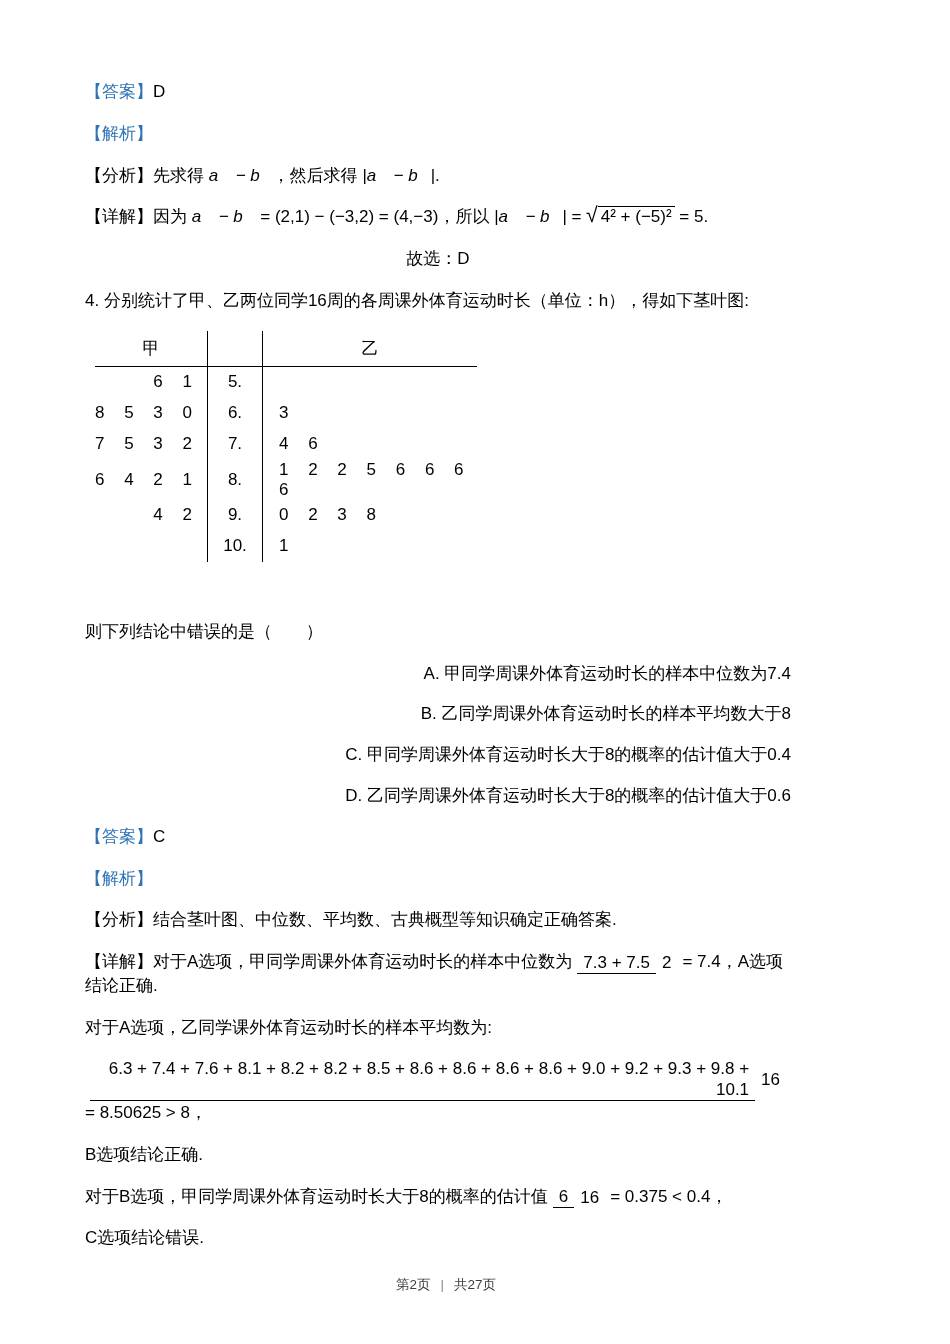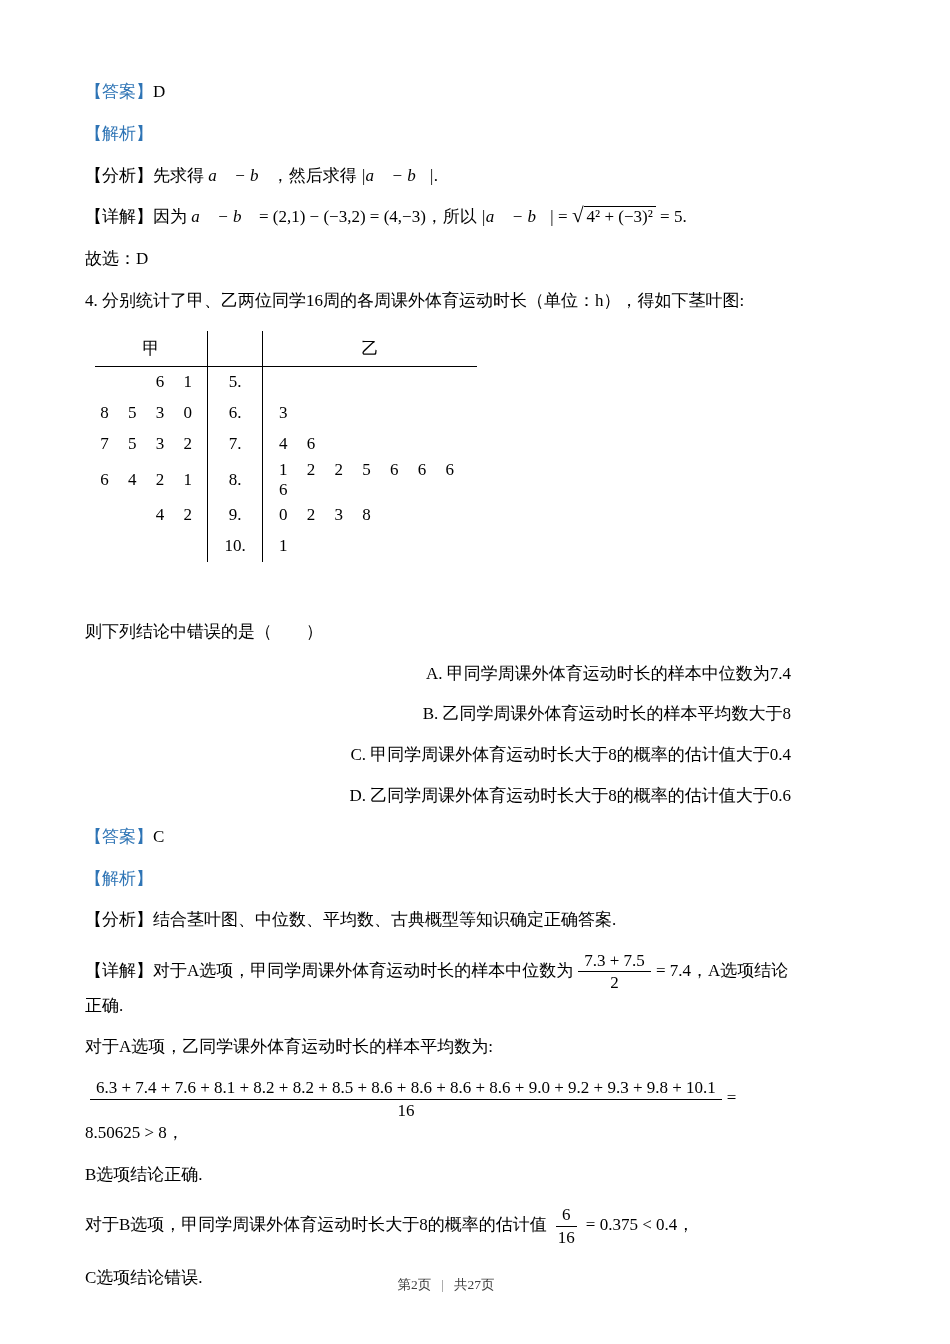--- a/index.html
+++ b/index.html
@@ -1,34 +1,34 @@
 <!DOCTYPE html>
 <html><head>
 <meta charset="utf-8">
 <style>
   html,body{margin:0;padding:0;background:#ffffff;}
   .page{
     position:relative;
     width:876px;height:1344px;
     background:#ffffff;
-    font-family:Liberation Serif, serif;
+    font-family:Liberation Sans, sans-serif;
     font-size:17px;color:#000;
     overflow:hidden;
   }
   .content{padding:80px 85px 0 85px;}
   p.line{margin:0 0 18px 0;line-height:1.4;}
   .tag-blue{color:#2E74B5;}
   .mi{font-style:italic;}
   .math-seg{white-space:nowrap;}
   .sqrt-sign{font-size:1.25em;line-height:1;}
   .radicand{border-top:1px solid #000;padding:0 3px;}
-  .frac{display:inline-flex;flex-direction:column;align-items:center;vertical-align:middle;margin:0 5px;line-height:1.25;text-align:right;}
+  .frac{display:inline-flex;flex-direction:row;align-items:center;vertical-align:middle;margin:0 5px;line-height:1.25;text-align:right;}
   .frac .num{border-bottom:1px solid #000;padding:0 6px;}
   .frac .den{padding:0 6px;}
-  .gap-after-q3{margin-bottom:54px;}
+  .gap-after-q3{margin-bottom:54px;text-align:center;}
   .q4-stem{margin-bottom:22px;}
   
   .stemleaf{width:382px;margin:0 0 58px 10px;}
   .sl-row{display:grid;grid-template-columns:112px 56px 1fr;min-height:31px;align-items:center;}
   .sl-header{min-height:35px;border-bottom:1.5px solid #000;}
   .sl-left{text-align:right;padding-right:15px;word-spacing:15px;}
   .sl-stem{align-self:stretch;display:flex;align-items:center;justify-content:center;border-left:1.3px solid #000;border-right:1.3px solid #000;}
   .sl-right{text-align:left;padding-left:16px;word-spacing:15px;}
   .sl-header .sl-left{text-align:center;padding-right:0;word-spacing:normal;}
   .sl-header .sl-right{text-align:center;padding-left:0;word-spacing:normal;}
@@ -47,21 +47,21 @@
 
 <div class="page">
   <div class="content">
 
     <p class="line"><span class="tag-blue">【答案】</span><span>D</span></p>
 
     <p class="line"><span class="tag-blue">【解析】</span></p>
 
     <p class="line"><span>【分析】</span><span>先求得 </span><span class="mi math-seg">a⃗ − b⃗</span><span>，然后求得 </span><span class="mi math-seg">|a⃗ − b⃗|</span><span>.</span></p>
 
-    <p class="line"><span>【详解】</span><span>因为 </span><span class="mi math-seg">a⃗ − b⃗</span><span class="math-seg"> = (2,1) − (−3,2) = (4,−3)</span><span>，所以 </span><span class="mi math-seg">|a⃗ − b⃗|</span><span> = </span><span class="math-seg"><span class="sqrt-sign">√</span><span class="radicand">4² + (−3)²</span></span><span class="math-seg"> = 5</span><span>.</span></p>
+    <p class="line"><span>【详解】</span><span>因为 </span><span class="mi math-seg">a⃗ − b⃗</span><span class="math-seg"> = (2,1) − (−3,2) = (4,−3)</span><span>，所以 </span><span class="mi math-seg">|a⃗ − b⃗|</span><span> = </span><span class="math-seg"><span class="sqrt-sign">√</span><span class="radicand">4² + (−5)²</span></span><span class="math-seg"> = 5</span><span>.</span></p>
 
     <p class="line gap-after-q3">故选：D</p>
 
     <p class="line q4-stem">4. 分别统计了甲、乙两位同学16周的各周课外体育运动时长（单位：h），得如下茎叶图:</p>
 
     <div class="stemleaf">
       <div class="sl-row sl-header">
         <div class="sl-left">甲</div>
         <div class="sl-stem"></div>
         <div class="sl-right">乙</div>

